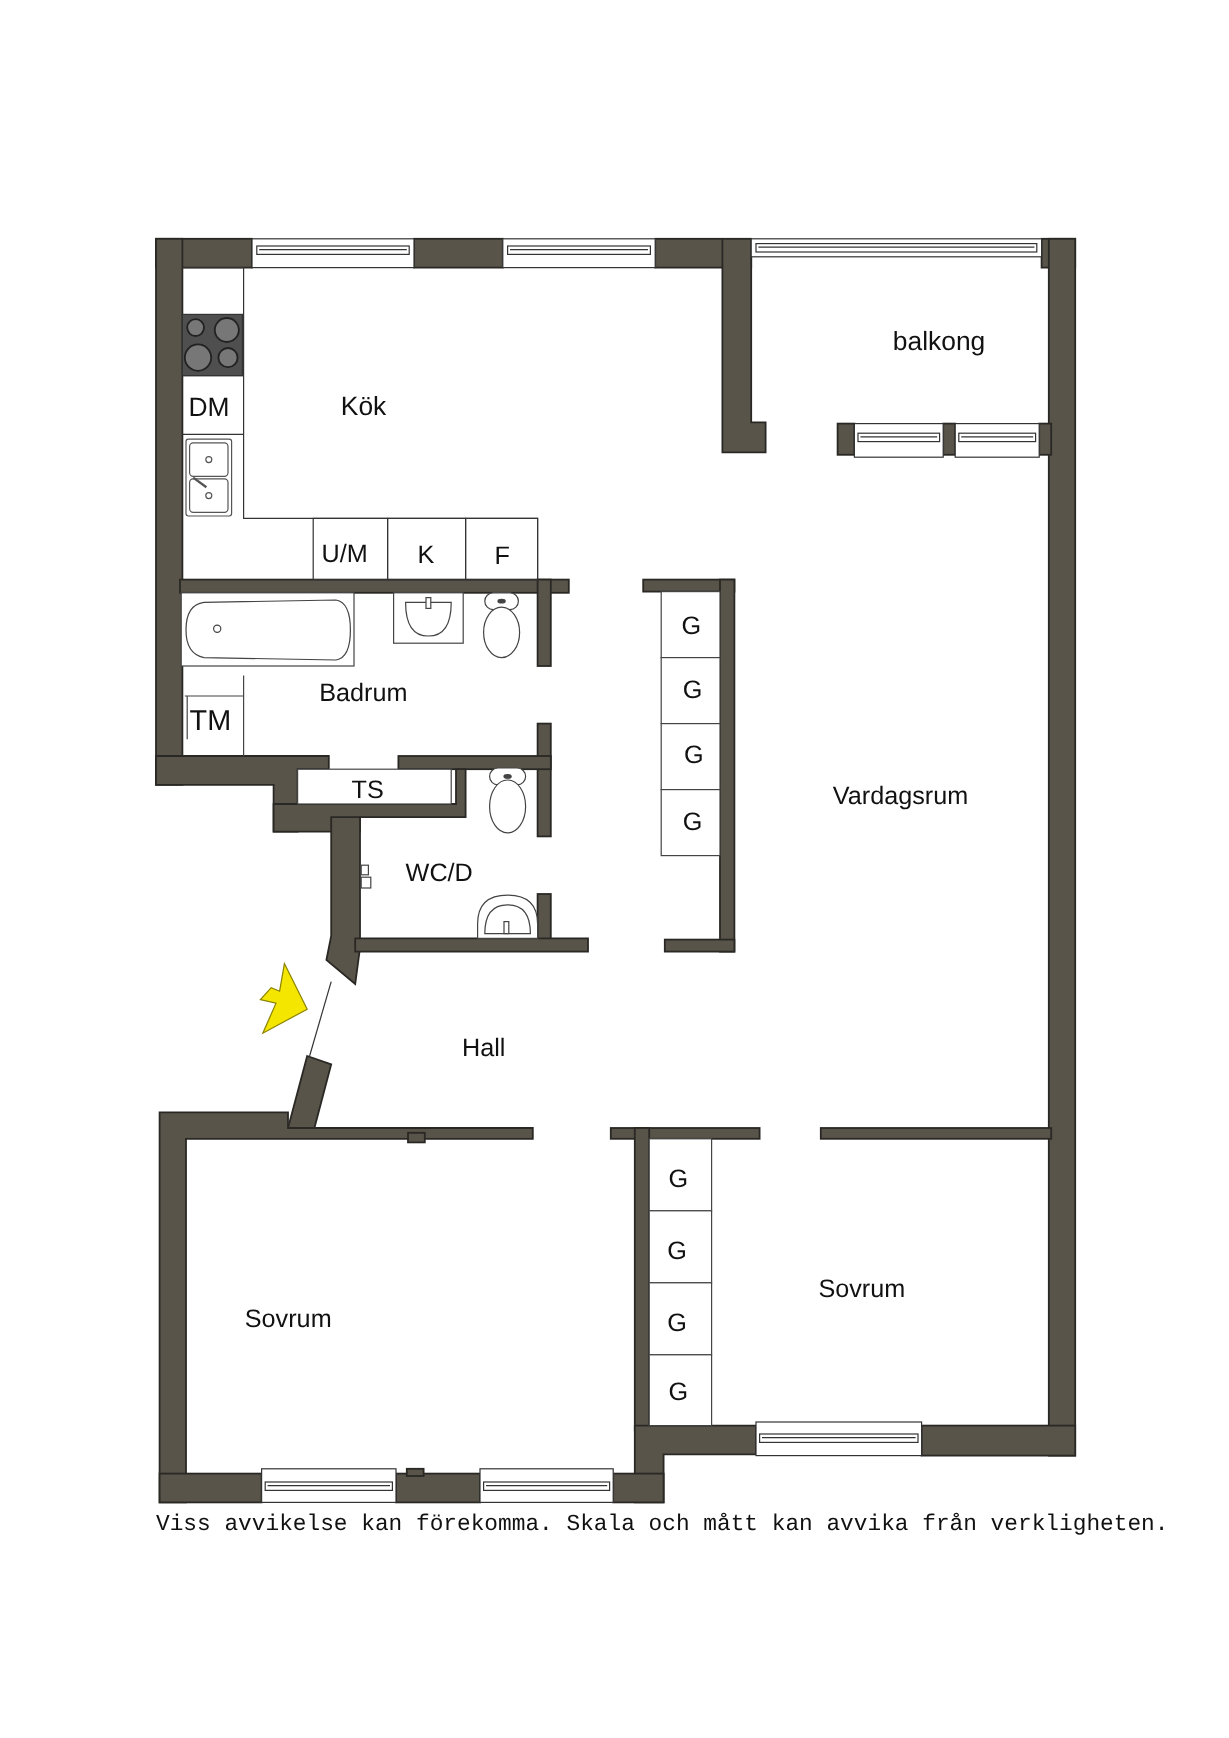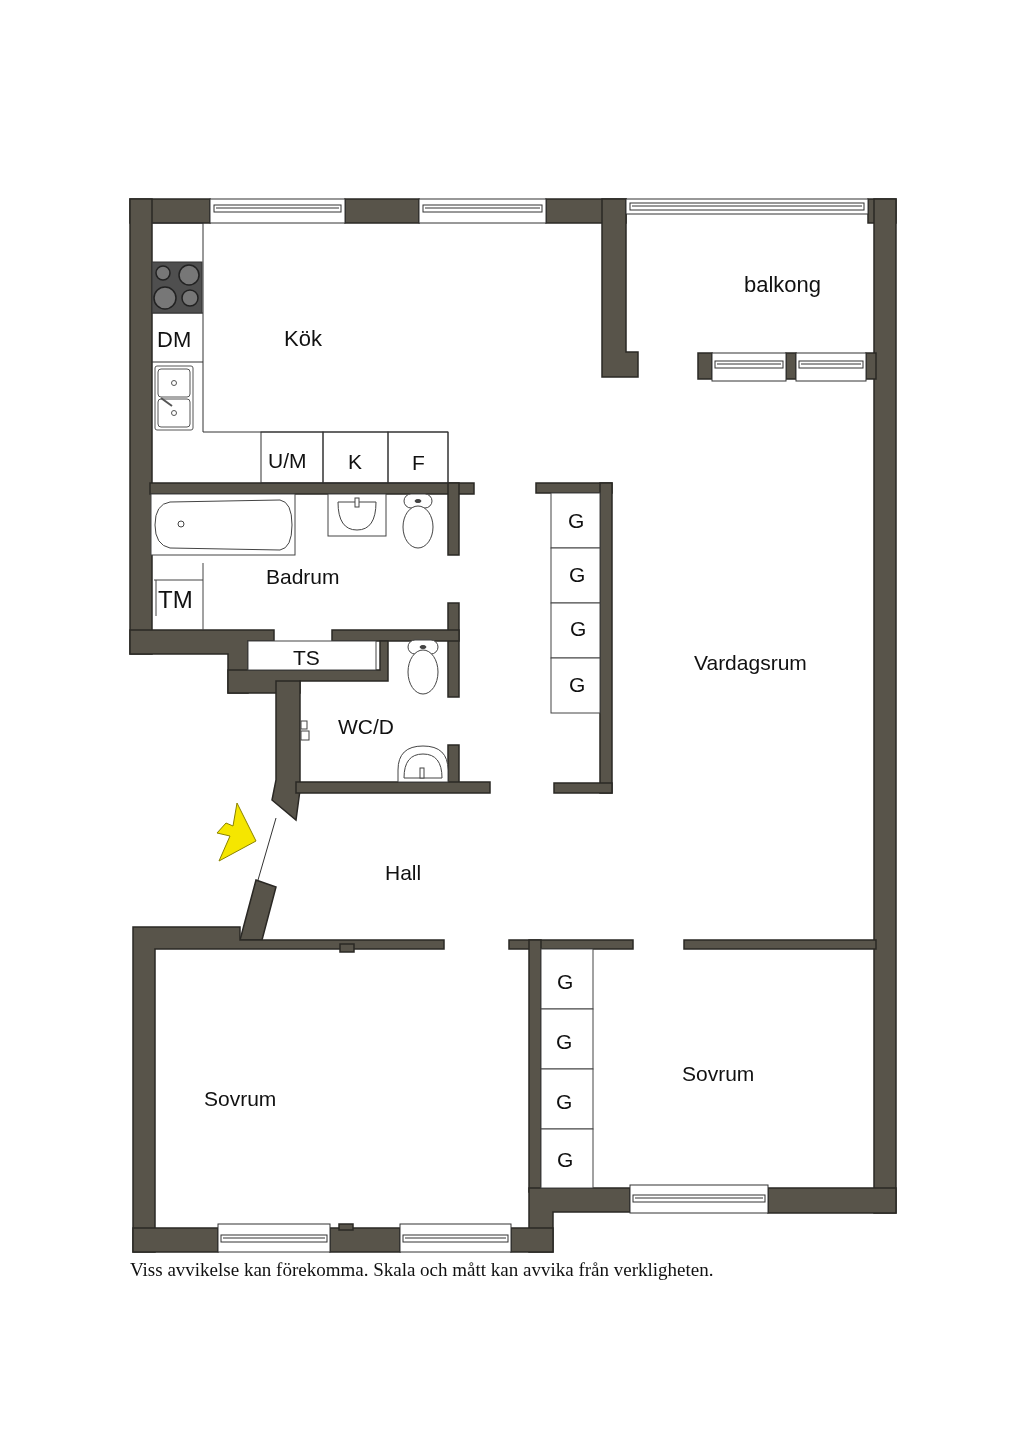--- a/index.html
+++ b/index.html
@@ -1,19 +1,19 @@
 <!DOCTYPE html>
 <html><head>
 <meta charset="utf-8">
 <style>
   html, body { margin:0; padding:0; background:#ffffff; }
   body { width:1024px; height:1448px; position:relative; overflow:hidden; font-family:"Liberation Sans", sans-serif; }
   #plan { position:absolute; left:0; top:0; }
   .lbl { font-family:"Liberation Sans", sans-serif; fill:#111111; }
-  .disclaimer { position:absolute; left:130px; top:1259px; font-size:19px; color:#111; font-family:Liberation Serif, serif; white-space:nowrap; }
+  .disclaimer { position:absolute; left:130px; top:1259px; font-size:19px; color:#111; font-family:Liberation Mono, monospace; white-space:nowrap; }
 </style>
 </head>
 <body>
 
 <svg id="plan" width="1024" height="1448" viewBox="0 0 1024 1448" xmlns="http://www.w3.org/2000/svg">
   <g fill="#58544a" stroke="#2a2824" stroke-width="1.5">
 
     <rect x="130" y="199" width="80" height="24"></rect>
     <rect x="345" y="199" width="74" height="24"></rect>
     <rect x="546" y="199" width="80" height="24"></rect>

